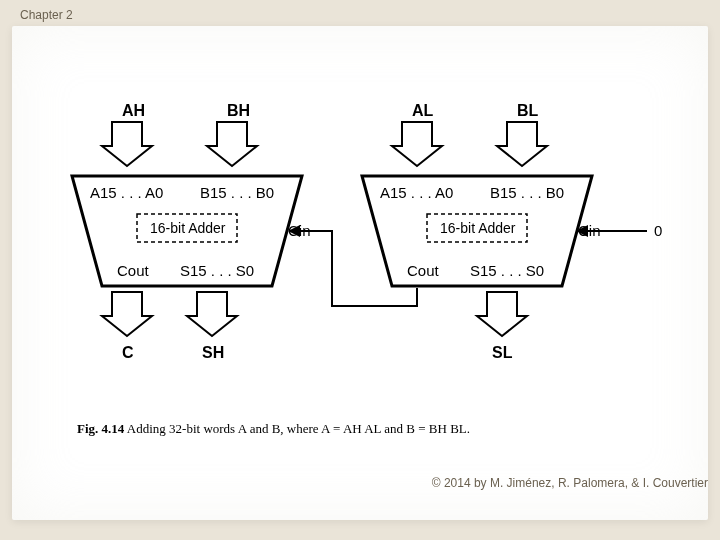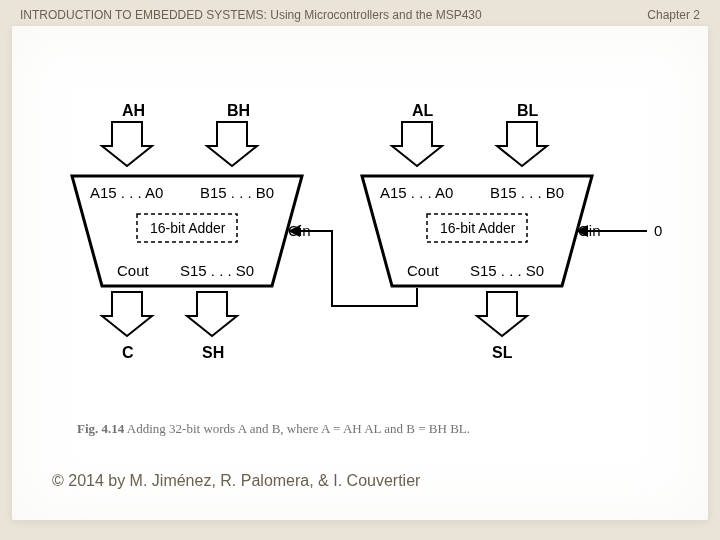--- a/index.html
+++ b/index.html
@@ -28,44 +28,43 @@
     bottom: 20px;
     background: #ffffff;
     border-radius: 2px;
     box-shadow: 0 2px 8px rgba(0,0,0,0.08), inset 0 0 60px rgba(230,230,220,0.3);
   }
   .footer {
     position: absolute;
     bottom: 30px;
     left: 0;
     right: 0;
-    text-align: left;
+    text-align: right;
     color: #6b6150;
-    font-size: 16px;
+    font-size: 12px;
     padding-left: 40px;
   }
   .diagram-caption {
     position: absolute;
     left: 65px;
     top: 395px;
     font-family: Georgia, 'Times New Roman', serif;
     font-size: 13px;
-    color: #737373;
+    color: #000000;
   }
   .diagram-caption .fignum { font-weight: bold; }
   svg { position: absolute; top: 70px; left: 40px; }
   .sv-label-big { font: bold 16px Arial, sans-serif; }
   .sv-label { font: 15px Arial, sans-serif; }
   .sv-box { font: 14px Arial, sans-serif; }
 </style>
 </head>
 <body>
 
 <div class="header">
-  <span>INTRODUCTION TO EMBEDDED SYSTEMS: Using Microcontrollers and the MSP430</span>
   <span>Chapter 2</span>
 </div>
 
 <div class="card">
 
   <svg width="640" height="320">
     <defs>
       <marker id="arrow" markerWidth="8" markerHeight="8" refX="5" refY="3" orient="auto">
         <path d="M0,0 L6,3 L0,6 Z" fill="#000"></path>
       </marker>

